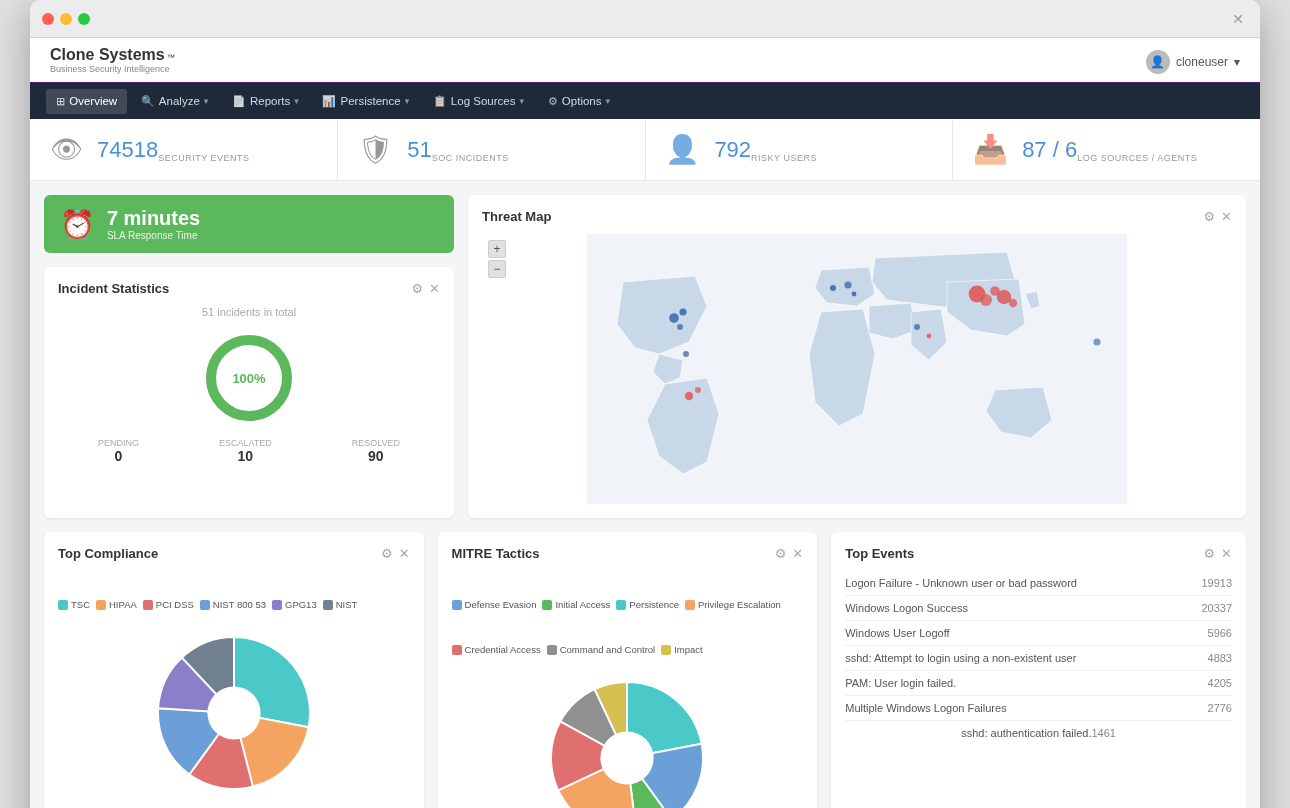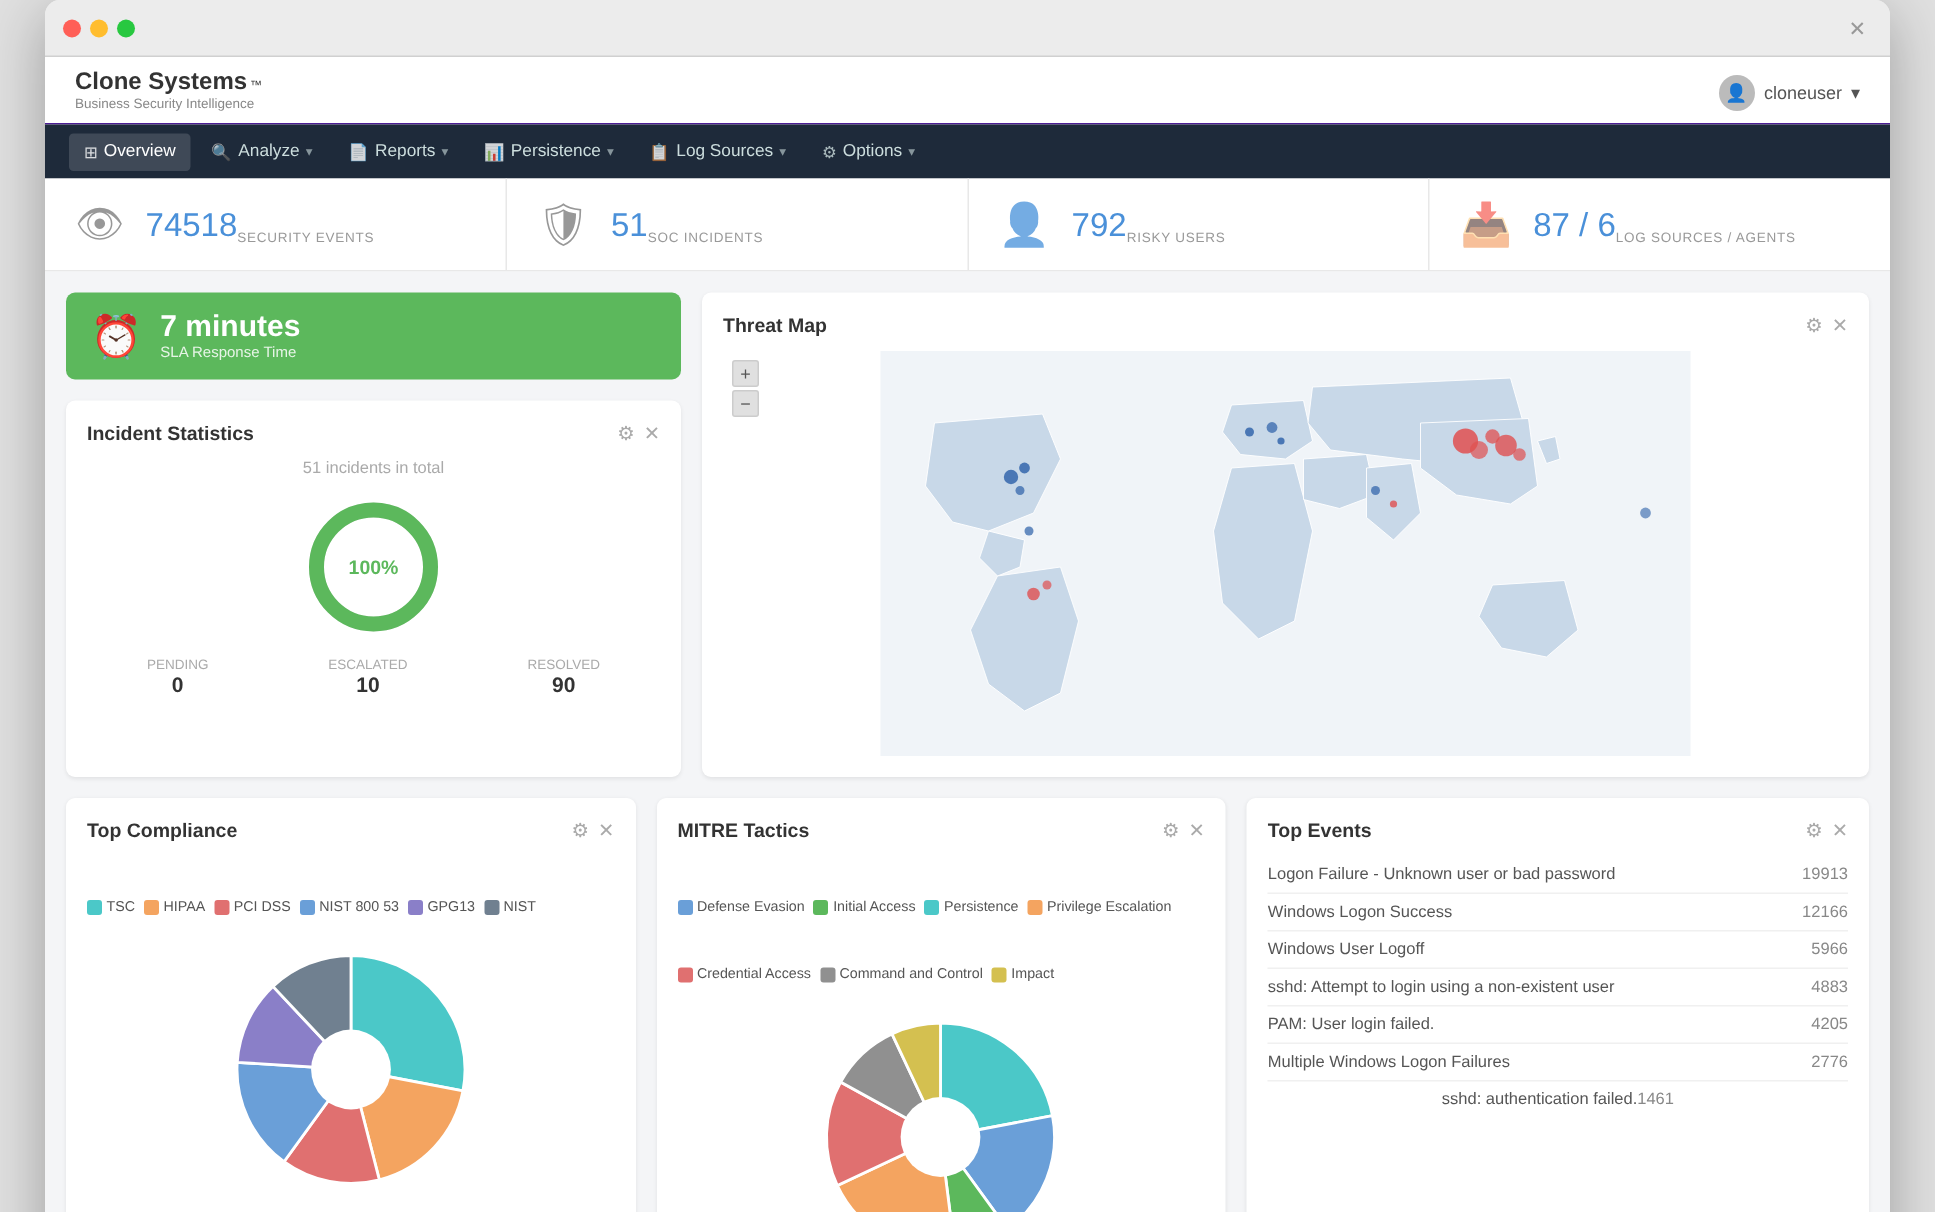--- a/index.html
+++ b/index.html
@@ -439,21 +439,21 @@
             <span class="panel-action">✕</span>
           </div>
         </div>
         <ul class="events-list" id="events-list">
             <li>
               <span>Logon Failure - Unknown user or bad password</span>
               <span class="event-count">19913</span>
             </li>
             <li>
               <span>Windows Logon Success</span>
-              <span class="event-count">12166</span>
+              <span class="event-count">20337</span>
             </li>
             <li>
               <span>Windows User Logoff</span>
               <span class="event-count">5966</span>
             </li>
             <li>
               <span>sshd: Attempt to login using a non-existent user</span>
               <span class="event-count">4883</span>
             </li>
             <li>

